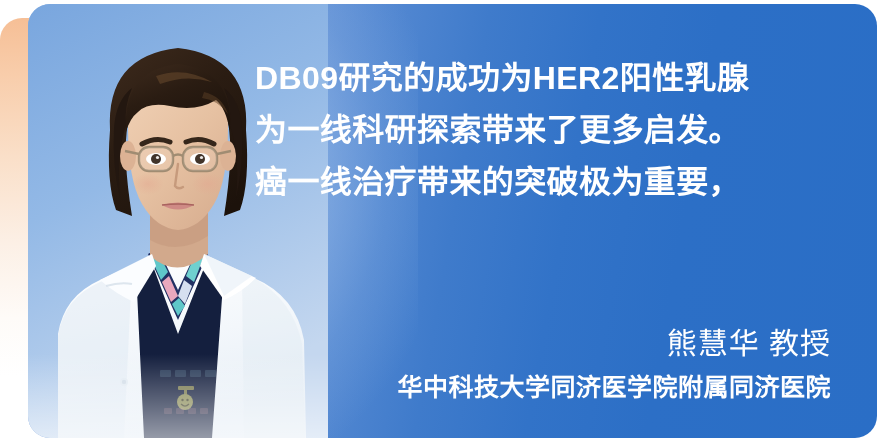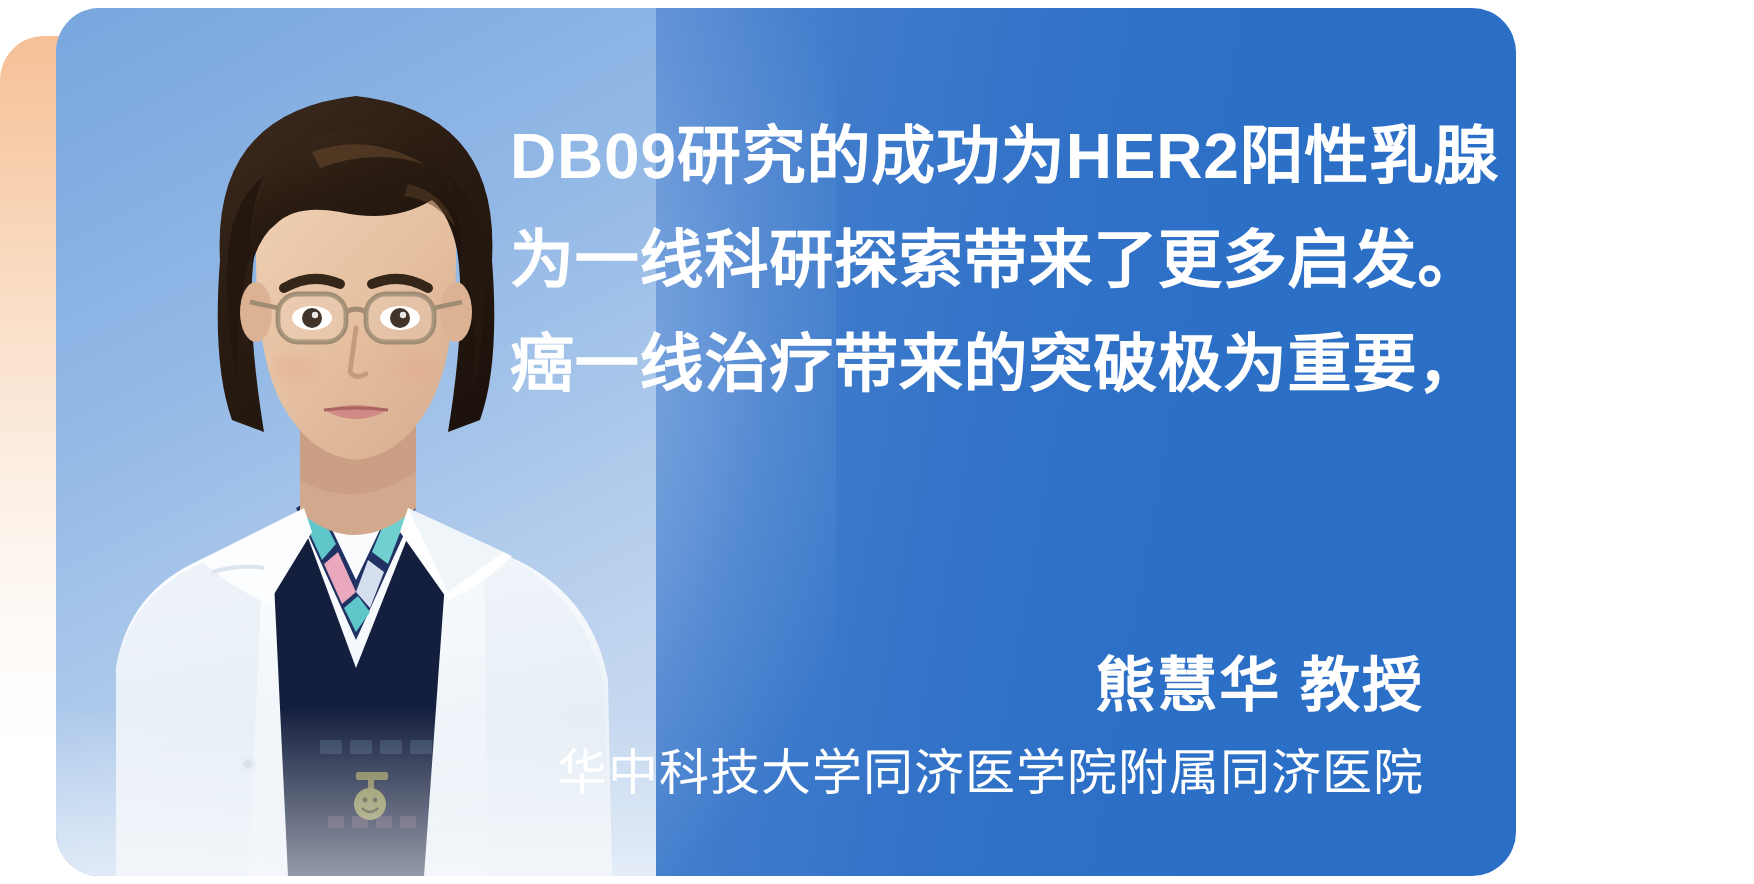--- a/index.html
+++ b/index.html
@@ -36,21 +36,21 @@
         #fefbf8 74%,
         #ffffff 88%,
         #ffffff 100%);
   }
 
   
   .quote-card {
     position: absolute;
     left: 28px;
     top: 4px;
-    width: 730px;
+    width: 849px;
     height: 434px;
     border-radius: 22px;
     overflow: hidden;
     background: linear-gradient(100deg,
         #8fb2e2 0%,
         #86a9de 8%,
         #7ba3dd 17%,
         #6b97d8 27%,
         #5589d2 38%,
         #3f7bcb 50%,
@@ -103,29 +103,29 @@
 
   .attribution {
     position: absolute;
     right: 46px;
     bottom: 32px;
     text-align: right;
   }
   .speaker-name {
     color: #ffffff;
     font-size: 30px;
-    font-weight: bold;
+    font-weight: normal;
     letter-spacing: 1px;
     line-height: 40px;
     white-space: nowrap;
   }
   .speaker-affil {
     color: #ffffff;
     font-size: 25px;
-    font-weight: normal;
+    font-weight: bold;
     letter-spacing: 0.5px;
     line-height: 38px;
     margin-top: 4px;
     white-space: nowrap;
   }
 </style>
 </head>
 <body>
 
 <div class="stage">

